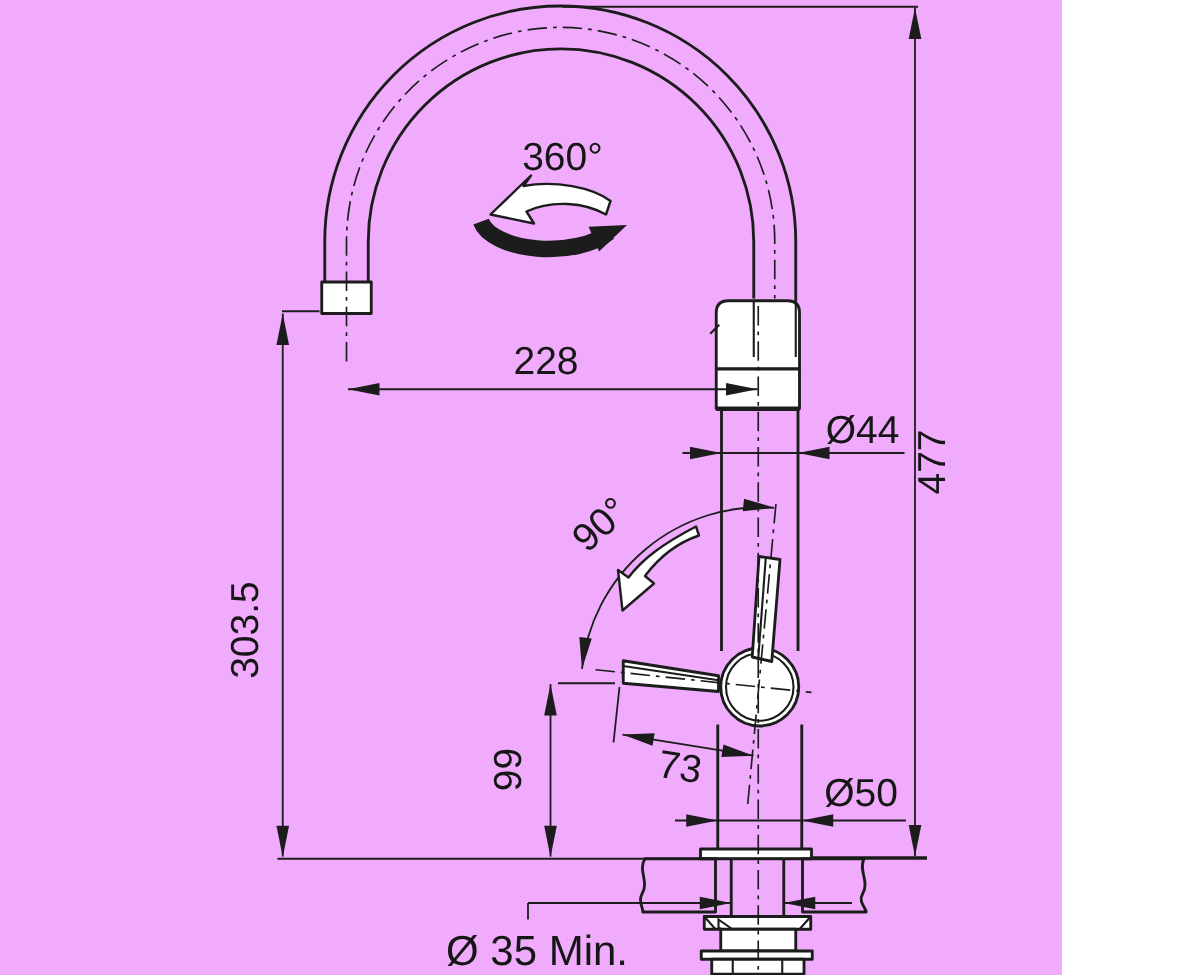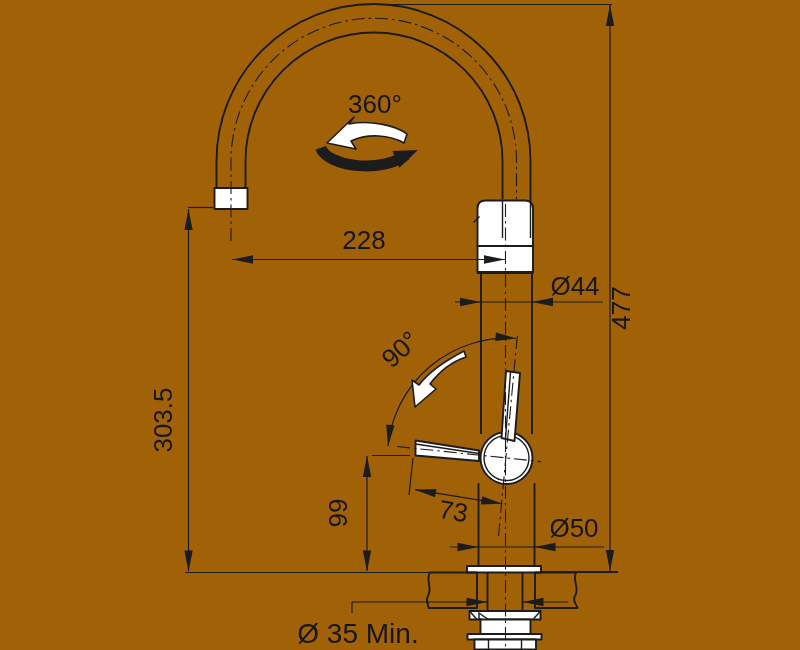--- a/index.html
+++ b/index.html
@@ -1,17 +1,17 @@
 <!DOCTYPE html>
 <html><head>
 <meta charset="utf-8">
 <style>
   html,body{margin:0;padding:0;background:#fff;}
   .drawing-wrap{
-    width:800px;height:650px;background:#a16207;overflow:hidden;
+    width:708px;height:650px;background:#f0abfc;overflow:hidden;
     font-family:"Liberation Sans", sans-serif;
   }
   svg{display:block;}
   text{
     font-family:"Liberation Sans", sans-serif;
     fill:#161616;
     font-size:26px;
   }
   text.big{font-size:28px;}
   .outline{stroke:#1c1c1c;stroke-width:1.9;fill:none;stroke-linejoin:round;stroke-linecap:butt;}

